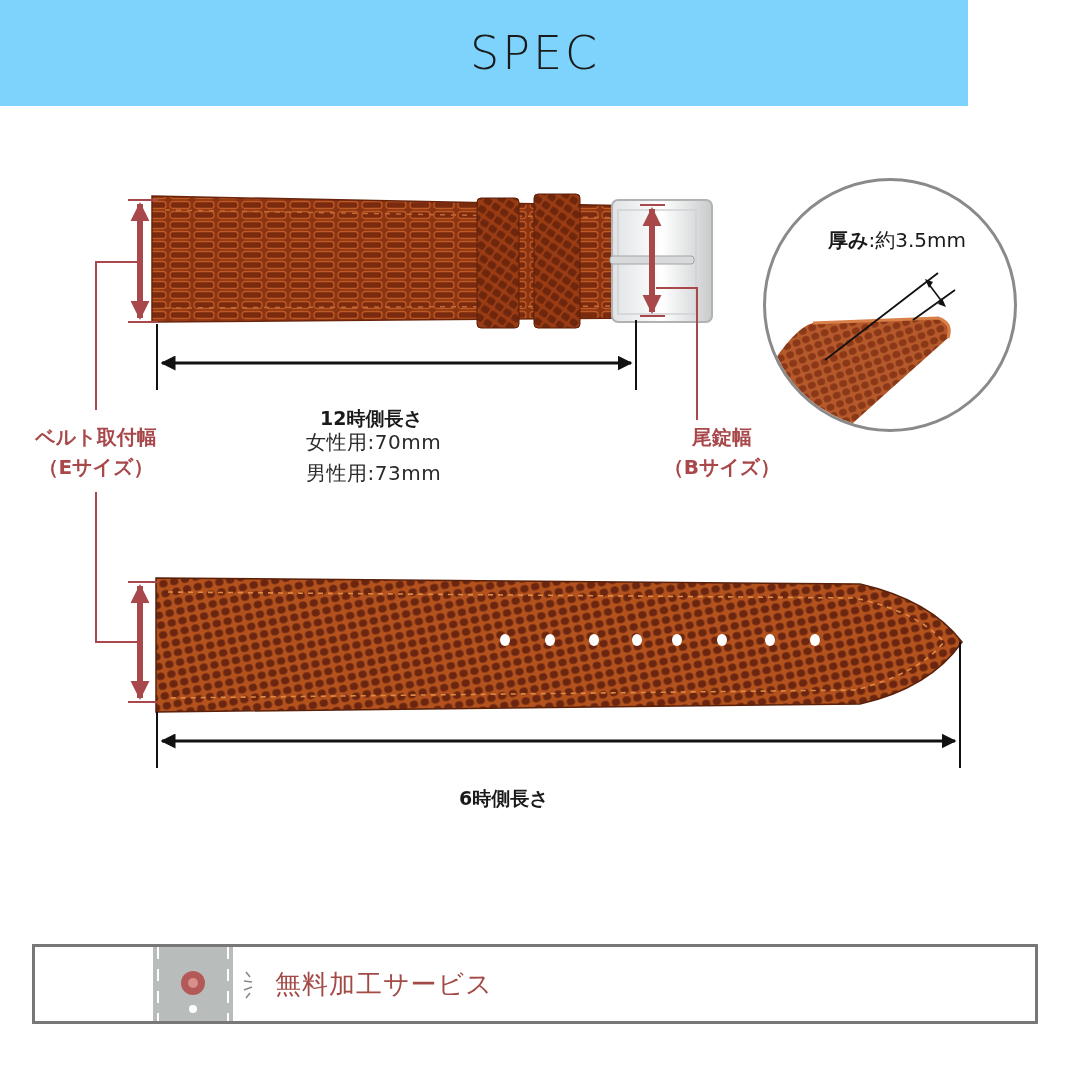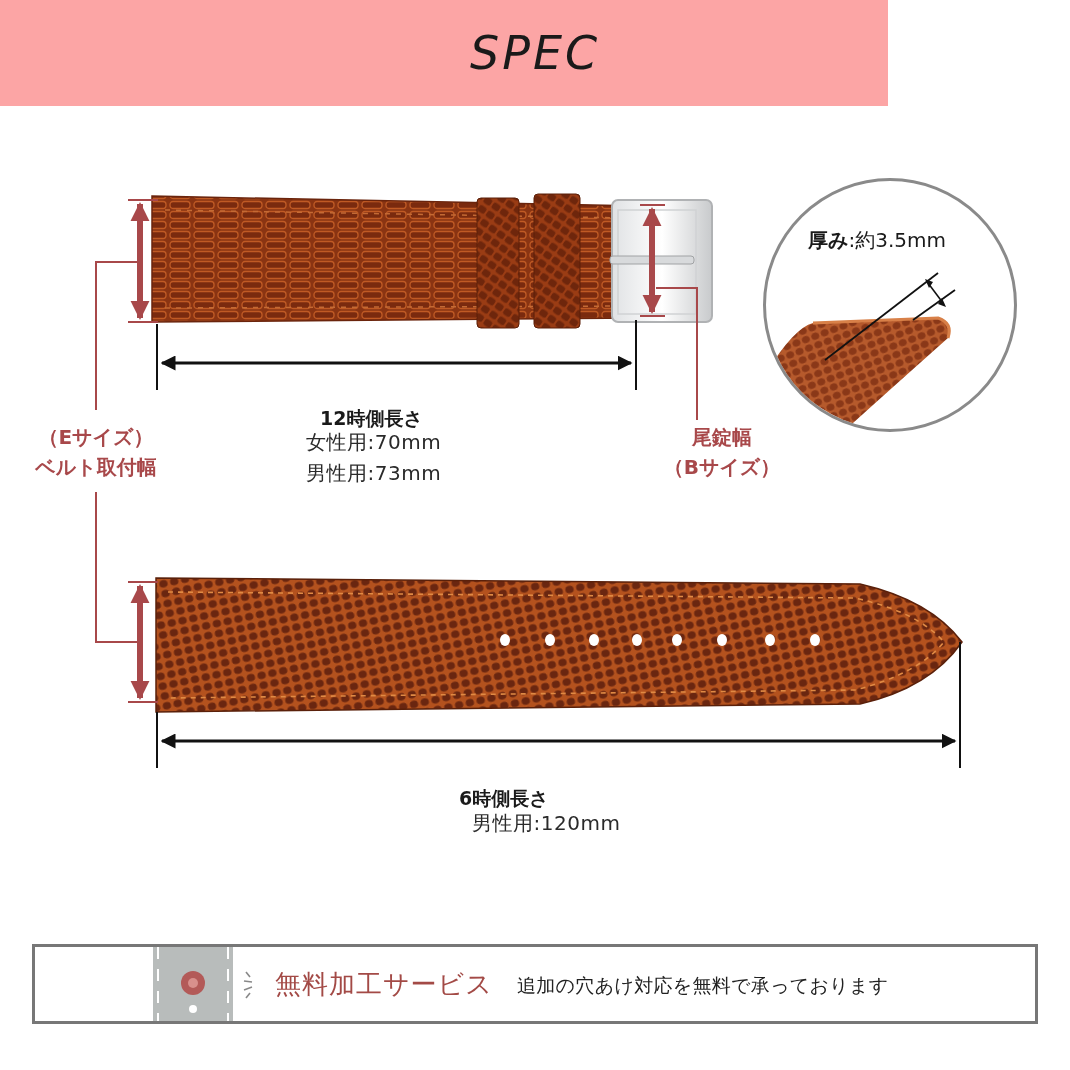--- a/index.html
+++ b/index.html
@@ -1,29 +1,29 @@
 <!DOCTYPE html>
 <html><head>
 <meta charset="utf-8">
 <style>
   * { box-sizing: border-box; margin: 0; padding: 0; }
   html, body { width: 1070px; height: 1070px; background: #ffffff; overflow: hidden; }
   body { position: relative; font-family: "DejaVu Sans", "Liberation Sans", sans-serif; color: #222; }
 
-  .header { position: absolute; left: 0; top: 0; width: 888px; height: 106px; background: #fca5a5; font-style: italic; }
+  .header { position: absolute; left: 0; top: 0; width: 968px; height: 106px; background: #7dd3fc; }
   .header-title { position: absolute; left: 0; top: 26px; width: 1070px; text-align: center; font-family: "DejaVu Sans", sans-serif; font-size: 46px; letter-spacing: 3px; color: #1a1a1a; font-weight: 300; }
 
   .abs { position: absolute; }
   .label-bold { font-weight: bold; font-size: 19px; color: #1a1a1a; margin-top: 16px; }
   .label-reg { font-size: 20px; color: #2a2a2a; line-height: 31px; letter-spacing: 0.5px; }
   .label-accent { font-weight: bold; font-size: 20px; color: #a8484a; text-align: center; line-height: 30px; }
 
   .zoom-circle { position: absolute; left: 763px; top: 178px; width: 254px; height: 254px; border-radius: 50%; border: 3px solid #8a8a8a; background: #fff; overflow: hidden; }
   .thick-label { position: absolute; left: 42px; top: 46px; font-size: 20px; color: #1a1a1a; white-space: nowrap; }
-  .thick-label b { font-weight: bold; }
+  .thick-label b { font-weight: bold; margin-left: 20px; }
 
   .service-box { position: absolute; left: 32px; top: 944px; width: 1006px; height: 80px; border: 3px solid #777; background: #fff; }
   .strip { position: absolute; left: 118px; top: 0; width: 80px; height: 74px; background: #b8bcbb; }
   .service-title { position: absolute; left: 240px; top: 20px; font-size: 26px; color: #a34a46; letter-spacing: 1px; }
   .service-desc { position: absolute; left: 482px; top: 26px; font-size: 19px; color: #222; letter-spacing: 0.3px; }
 </style>
 </head>
 <body>
 
 <div class="header">
@@ -117,32 +117,31 @@
   </g>
 </svg>
 
 <div class="abs label-bold" style="left:320px;top:390px">12時側長さ</div>
 <div class="abs" style="left:306px;top:427px">
   <div class="label-reg">女性用:70mm</div>
   <div class="label-reg">男性用:73mm</div>
 </div>
 
 <div class="abs label-accent" style="left:18px;top:422px;width:156px">
+  <div>ベルト取付幅</div>
   <div>（Eサイズ）</div>
-  <div>ベルト取付幅</div>
 </div>
 
 <div class="abs label-accent" style="left:652px;top:422px;width:140px">
   <div>尾錠幅</div>
   <div>（Bサイズ）</div>
 </div>
 
 <div class="abs label-bold" style="left:459px;top:770px">6時側長さ</div>
 <div class="abs" style="left:472px;top:808px">
-  <div class="label-reg">男性用:120mm</div>
 </div>
 
 <div class="zoom-circle">
   <svg width="254" height="254" class="abs" style="left:-3px;top:-3px">
     <defs>
       <pattern id="lizEdge" width="10" height="9" patternUnits="userSpaceOnUse" patternTransform="rotate(-20)">
         <rect width="10" height="9" fill="#b65a2c"></rect>
         <ellipse cx="5" cy="4.5" rx="4" ry="3.5" fill="#8a3818"></ellipse>
       </pattern>
     </defs>
@@ -169,14 +168,13 @@
   </div>
   <svg class="abs" style="left:205px;top:22px" width="20" height="32">
     <g stroke="#888" stroke-width="1.6">
       <line x1="6" y1="3" x2="10" y2="8"></line>
       <line x1="4" y1="12" x2="12" y2="13"></line>
       <line x1="4" y1="21" x2="12" y2="18"></line>
       <line x1="6" y1="29" x2="10" y2="24"></line>
     </g>
   </svg>
   <div class="service-title">無料加工サービス</div>
-  <div class="service-desc">追加の穴あけ対応を無料で承っております</div>
 </div>
 
 </body></html>

